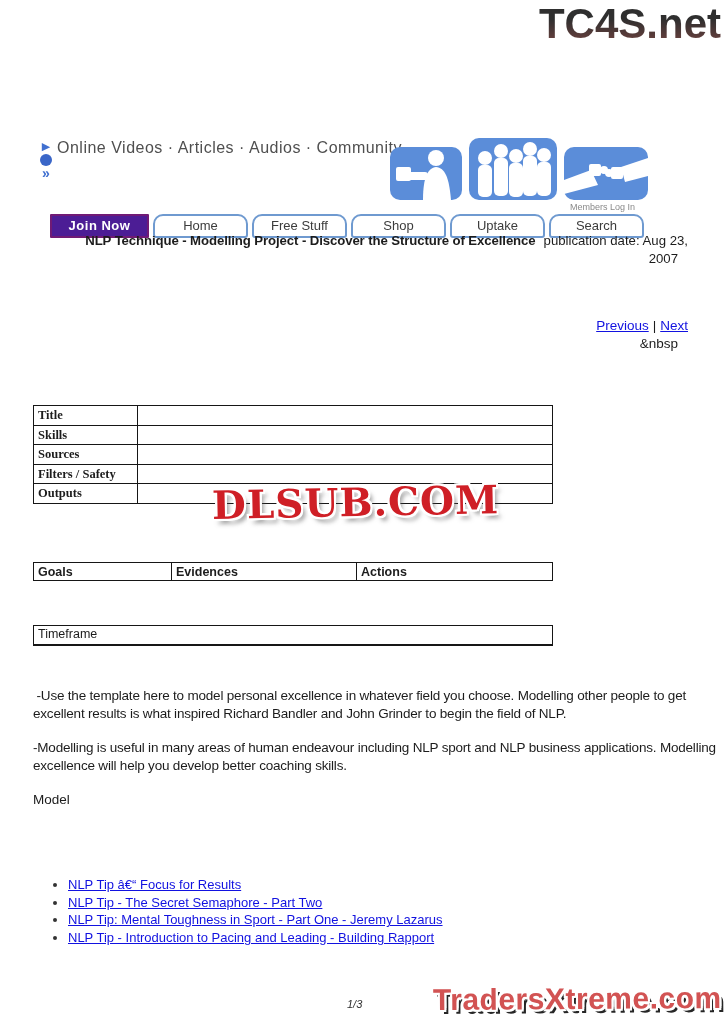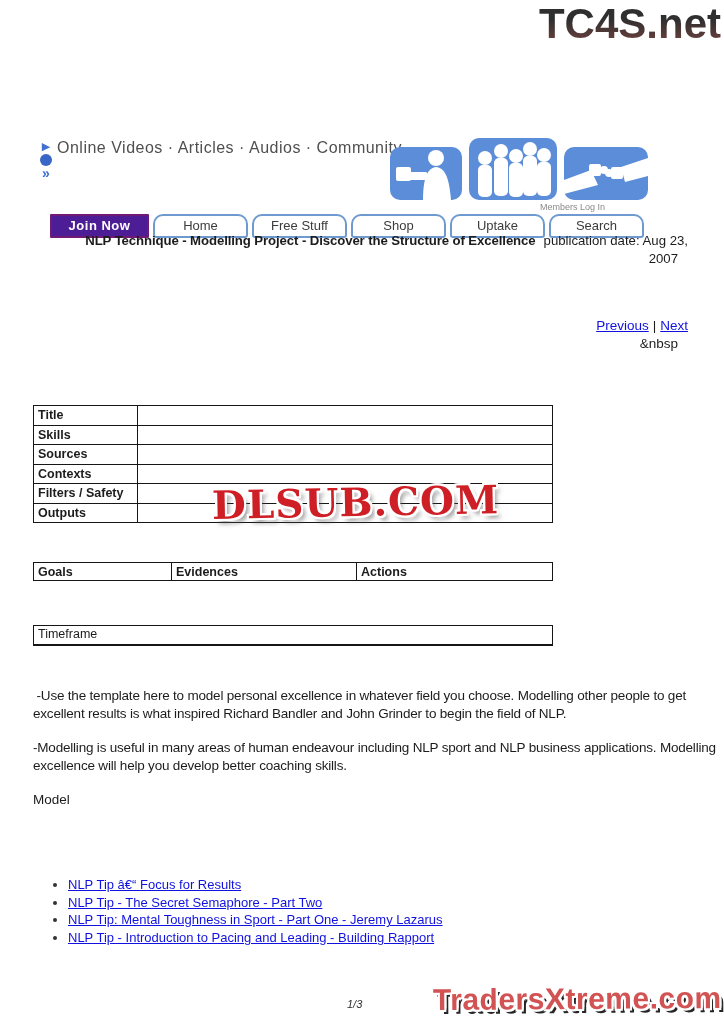--- a/index.html
+++ b/index.html
@@ -26,21 +26,21 @@
   .logo-icon .play{font-size:11px;color:#4070d0;}
   .logo-icon .dot{width:12px;height:12px;border-radius:50%;background:#3a66c8;margin:2px 0;}
   .logo-icon .ff{font-size:14px;font-weight:bold;color:#4070d0;margin-top:-2px;}
   .logo-text .line1{font-size:33px;letter-spacing:-0.5px;color:#4a4a4a;line-height:1.05;}
   .logo-text .brand{color:#4070d0;}
   .logo-text .tagline{font-size:16px;color:#4f4f4f;letter-spacing:.5px;margin-top:2px;}
 
   .panels{position:absolute;left:390px;top:138px;display:flex;align-items:flex-end;gap:7px;}
   .panel{background:#5b8dd9;border-radius:10px;}
   .panel svg{display:block;}
-  .members{position:absolute;left:540px;top:202px;width:95px;text-align:left;
+  .members{position:absolute;left:540px;top:202px;width:95px;text-align:right;
     font-size:9px;color:#8a8a8a;cursor:pointer;}
 
   
   .tabs{position:absolute;left:50px;top:214px;display:flex;gap:4px;}
   .tab{width:91px;height:20px;line-height:20px;text-align:center;font-size:13px;color:#3c3c3c;
     background:#fff;border:2px solid #6f9ad0;border-radius:10px 10px 3px 3px;cursor:pointer;}
   .tab.active{width:95px;background:#4c1d95;border:2px solid #701a75;border-radius:1px;
     color:#fff;font-weight:bold;letter-spacing:.5px;}
 
   
@@ -51,21 +51,21 @@
 
   .pager{position:absolute;right:36px;top:318px;text-align:right;font-size:13.5px;}
   .pager a{color:#1212e0;text-decoration:underline;cursor:pointer;}
   .pager .sep{margin:0 4px;color:#1c1c1c;}
   .pager .nbsp{margin-top:3px;margin-right:10px;color:#1c1c1c;}
 
   
   .tbl{position:absolute;left:33px;width:520px;border:1.5px solid #161616;box-sizing:border-box;}
   .t1-row{display:grid;grid-template-columns:104px 1fr;height:18.5px;border-top:1.2px solid #161616;}
   .t1-row:first-child{border-top:none;}
-  .t1-label{border-right:1.5px solid #161616;font-weight:bold;font-size:12.5px;line-height:18.5px;padding-left:4px;}
+  .t1-label{border-right:1.5px solid #161616;font-weight:bold;font-size:12.5px;line-height:18.5px;padding-left:4px;font-family:Liberation Serif, serif;}
   .t2{display:grid;grid-template-columns:137px 185px 1fr;height:19px;}
   .t2 .cell{font-weight:bold;font-size:12.5px;line-height:18px;padding-left:4px;border-left:1.5px solid #161616;}
   .t2 .cell:first-child{border-left:none;}
   .t3-head{height:18px;font-weight:normal;font-size:12.5px;line-height:17px;padding-left:4px;
     border-bottom:1.2px solid #161616;}
   .t3-cols{display:grid;grid-template-columns:105px 105px 102px 105px 1fr;height:18px;}
   .t3-cols .cell{font-weight:bold;font-size:12.5px;line-height:17px;padding-left:4px;border-left:1.2px solid #161616;}
   .t3-cols .cell:first-child{border-left:none;}
 
   
@@ -161,24 +161,20 @@
     </div>
     <div class="t1-row">
       <div class="t1-label">Skills</div>
       <div></div>
     </div>
     <div class="t1-row">
       <div class="t1-label">Sources</div>
       <div></div>
     </div>
     <div class="t1-row">
-      <div class="t1-label">Contexts</div>
-      <div></div>
-    </div>
-    <div class="t1-row">
       <div class="t1-label">Filters / Safety</div>
       <div></div>
     </div>
     <div class="t1-row">
       <div class="t1-label">Outputs</div>
       <div></div>
     </div>
   </div>
 
   <div class="wm-mid">DLSUB.COM</div>

